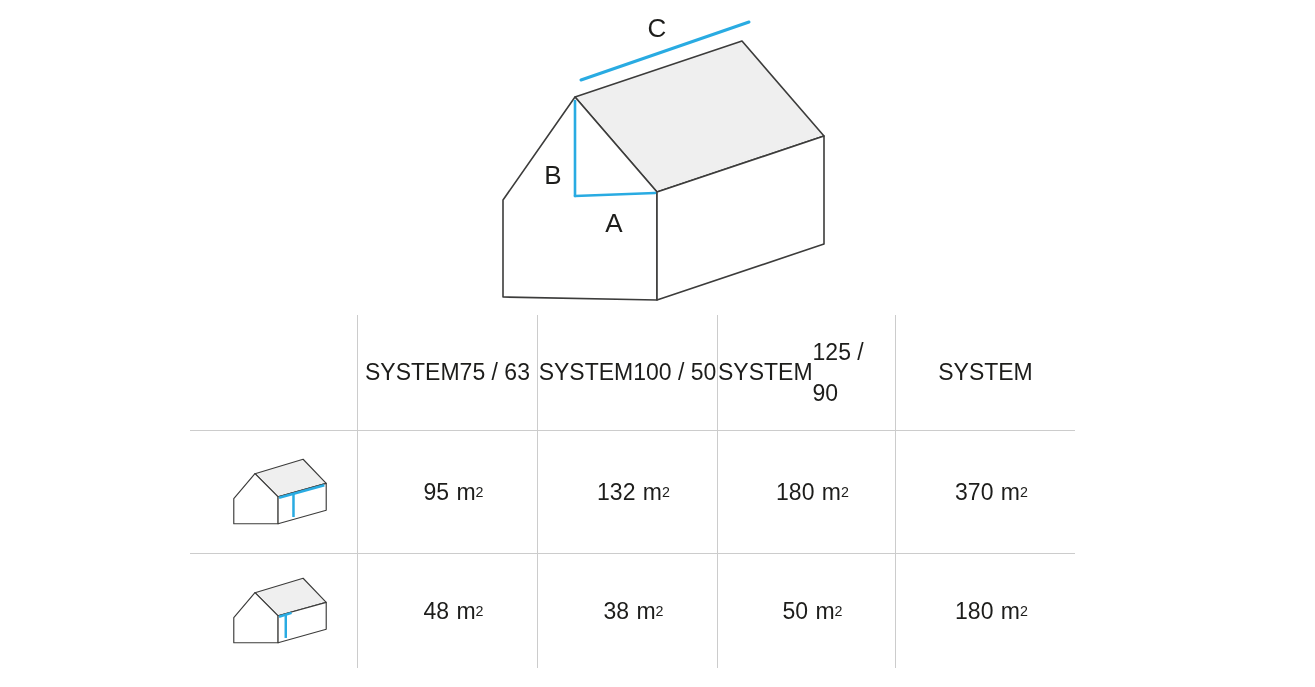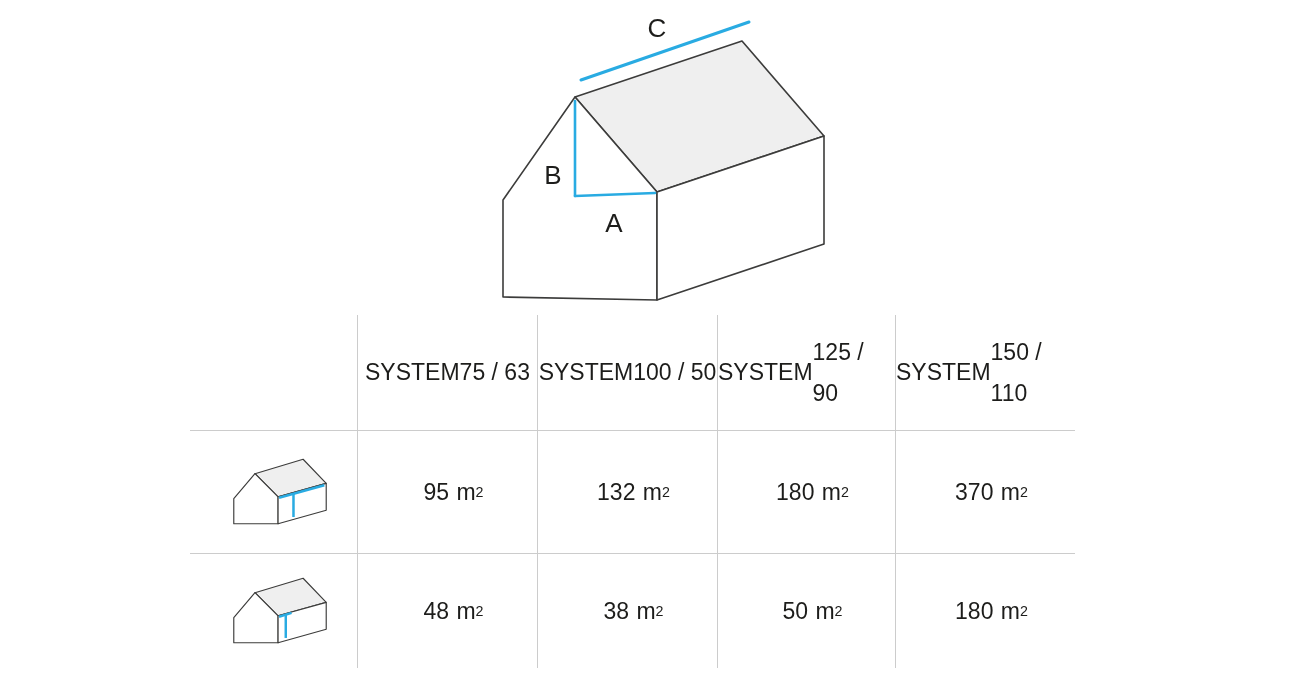--- a/index.html
+++ b/index.html
@@ -88,21 +88,20 @@
     <div class="cell vline header-cell">
       <span>SYSTEM</span>
       <span>100 / 50</span>
     </div>
     <div class="cell vline header-cell">
       <span>SYSTEM</span>
       <span>125 / 90</span>
     </div>
     <div class="cell vline header-cell">
       <span>SYSTEM</span>
-      <span>150 / 110</span>
     </div>
 
     <div class="cell hline">
       <svg width="104" height="74" viewBox="0 0 108 76">
         <polygon points="28,19 78,4 102,29 52,43" fill="#EFEFEF" stroke="#3C3C3B" stroke-width="1.2" stroke-linejoin="round"></polygon>
         <polygon points="6,45 28,19 52,43 52,71 6,71" fill="#FFFFFF" stroke="#3C3C3B" stroke-width="1.2" stroke-linejoin="round"></polygon>
         <polygon points="52,43 102,29 102,57 52,71" fill="#FFFFFF" stroke="#3C3C3B" stroke-width="1.2" stroke-linejoin="round"></polygon>
         <line x1="53" y1="44" x2="100" y2="31" stroke="#29ABE2" stroke-width="2.6"></line>
         <line x1="68" y1="39" x2="68" y2="64" stroke="#29ABE2" stroke-width="2.6"></line>
       </svg>

